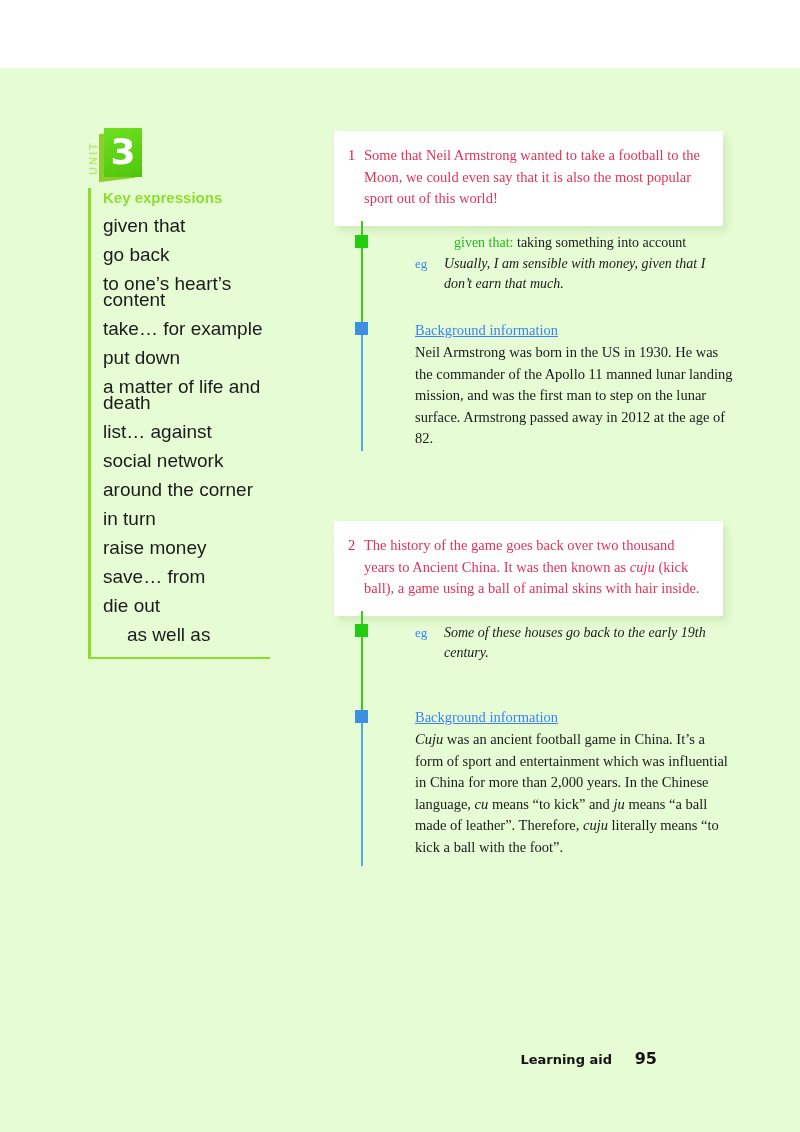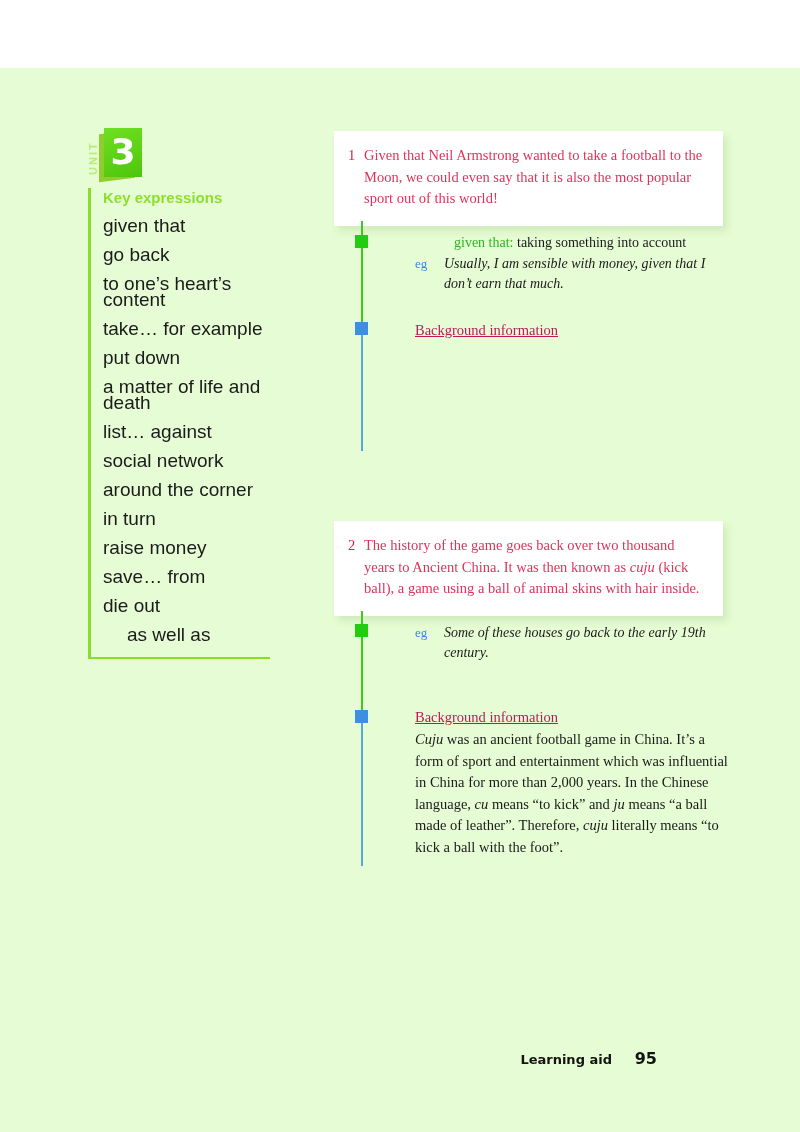--- a/index.html
+++ b/index.html
@@ -192,21 +192,21 @@
   }
 
   
   .bg-block {
     position: absolute;
     left: 415px;
     width: 320px;
     font-family: "Liberation Serif", serif;
   }
   .bg-title {
-    color: #be185d;
+    color: #3b82f6;
     font-size: 14.5px;
     line-height: 21px;
     text-decoration: underline;
     margin-bottom: 1px;
   }
   .bg-body {
     color: #1a1a1a;
     font-size: 14.5px;
     line-height: 21.5px;
   }
@@ -266,21 +266,21 @@
   <div class="key-item">in turn</div>
   <div class="key-item">raise money</div>
   <div class="key-item">save… from</div>
   <div class="key-item">die out</div>
   <div class="key-item">as well as</div>
 </div>
 
 <div class="quote-card" style="top:131px;">
   <div class="quote-row">
     <div class="quote-num">1</div>
-    <div class="quote-text">Given that Neil Armstrong wanted to take a football to the Moon, we could even say that it is also the most popular sport out of this world!</div>
+    <div class="quote-text">Some that Neil Armstrong wanted to take a football to the Moon, we could even say that it is also the most popular sport out of this world!</div>
   </div>
 </div>
 
 <div class="connector green" style="left:361px; top:221px; height:102px;"></div>
 <div class="connector blue" style="left:361px; top:323px; height:128px;"></div>
 
 <div class="marker green" style="left:355px; top:235px;"></div>
 <div class="marker blue" style="left:355px; top:322px;"></div>
 
 <div class="def-block" style="top:233px;">
@@ -288,20 +288,21 @@
     <span class="def-term">given that:</span><span> taking something into account</span>
   </div>
   <div class="eg-row">
     <div class="eg-label">eg</div>
     <div class="eg-text">Usually, I am sensible with money, given that I don’t earn that much.</div>
   </div>
 </div>
 
 <div class="bg-block" style="top:320px;">
   <div class="bg-title">Background information</div>
+  <div class="bg-body">Neil Armstrong was born in the US in 1930. He was the commander of the Apollo 11 manned lunar landing mission, and was the first man to step on the lunar surface. Armstrong passed away in 2012 at the age of 82.</div>
 </div>
 
 <div class="quote-card" style="top:521px;">
   <div class="quote-row">
     <div class="quote-num">2</div>
     <div class="quote-text">The history of the game goes back over two thousand years to Ancient China. It was then known as <i>cuju</i> (kick ball), a game using a ball of animal skins with hair inside.</div>
   </div>
 </div>
 
 <div class="connector green" style="left:361px; top:611px; height:102px;"></div>

